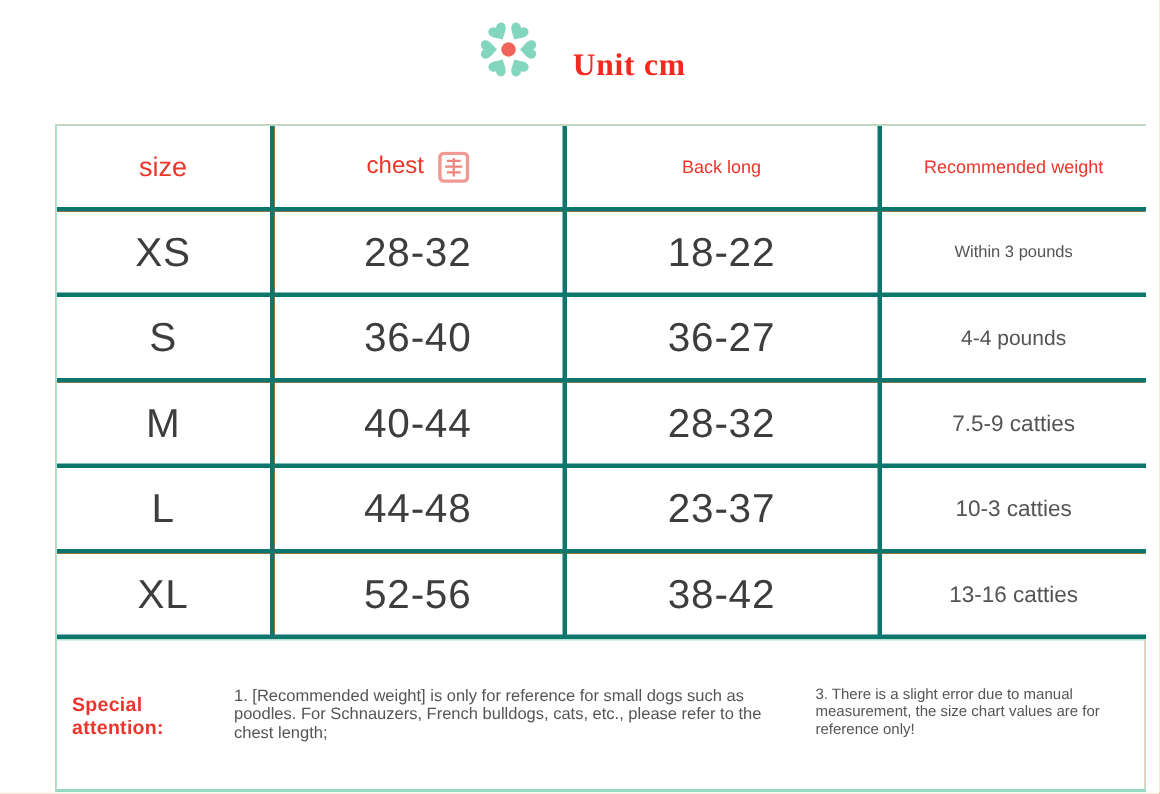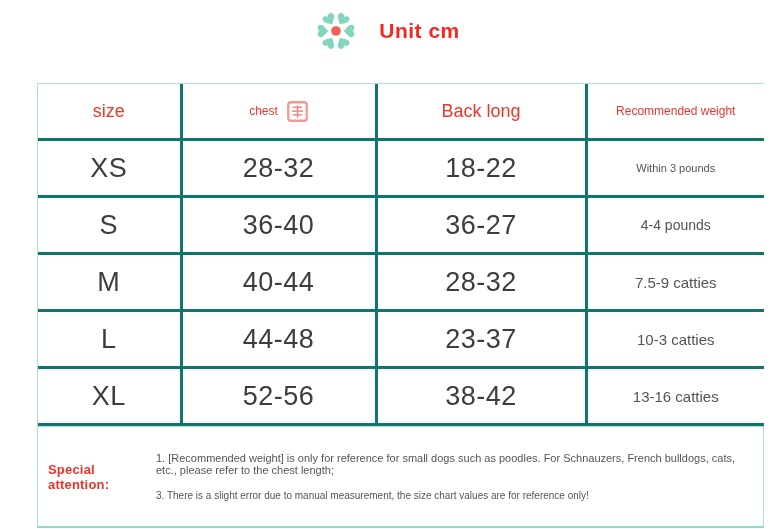--- a/index.html
+++ b/index.html
@@ -3,21 +3,21 @@
 <meta charset="utf-8">
 <style>
   html,body{margin:0;padding:0;background:#ffffff;}
   .page{
     position:relative;width:773px;height:529px;background:#ffffff;overflow:hidden;
     font-family:"Liberation Sans","DejaVu Sans",sans-serif;color:#3d3d3d;
   }
   
   .brand-header{
     position:absolute;top:6px;left:0;right:0;height:50px;
-    display:flex;justify-content:center;align-items:center;gap:20px;
+    display:flex;justify-content:center;align-items:flex-end;gap:20px;font-family:Liberation Serif, serif;
   }
   .flower{width:46px;height:46px;display:block;}
   .unit-title{
     font-size:21px;font-weight:700;color:#f3281e;letter-spacing:0.5px;
   }
   
   .sheet{
     position:absolute;left:37px;top:83px;width:727px;
     border:1px solid #aee2d0;border-bottom:2px solid #93dac2;
     box-sizing:border-box;background:#f97316;
@@ -31,22 +31,22 @@
   }
   table.size-table tr > *:first-child{border-left:none;}
   table.size-table tr > *:last-child{border-right:none;}
   table.size-table thead th{border-top:none;}
   .col-size{width:143px;}
   .col-chest{width:195px;}
   .col-back{width:210px;}
   .col-weight{width:178px;}
   thead th{color:#ee352a;font-weight:400;}
   th.h-size{font-size:18px;}
-  th.h-chest{font-size:12px;}
-  th.h-back{font-size:18px;}
+  th.h-chest{font-size:16px;}
+  th.h-back{font-size:12px;}
   th.h-weight{font-size:12px;}
   .h-chest-wrap{display:flex;align-items:center;justify-content:center;gap:9px;}
   .stamp{display:inline-block;width:21px;height:21px;}
   td.c-size,td.c-chest,td.c-back{
     font-size:27px;color:#3d3d3d;letter-spacing:0.5px;font-weight:400;
   }
   td.c-weight{color:#545454;}
   tbody tr:nth-child(1) td.c-weight{font-size:11px;}
   tbody tr:nth-child(2) td.c-weight{font-size:14px;}
   tbody tr:nth-child(3) td.c-weight{font-size:15px;}
@@ -55,21 +55,21 @@
   
   .notes-box{
     display:flex;align-items:center;height:99px;
     border-top:1px solid #b5e3d3;background:#fff;
   }
   .notes-label{
     flex:0 0 118px;padding-left:10px;box-sizing:border-box;
     color:#e9352b;font-size:13px;font-weight:700;letter-spacing:0.2px;
   }
   .notes-list{
-    flex:1;display:flex;flex-direction:column;justify-content:center;gap:13px;
+    flex:1;display:flex;flex-direction:row;justify-content:center;gap:13px;
     padding-right:6px;color:#555555;
   }
   .note-line{line-height:1.15;}
   .note-1{font-size:11px;}
   .note-2{font-size:11.5px;}
   .note-3{font-size:10px;}
 </style>
 </head>
 <body>
 

